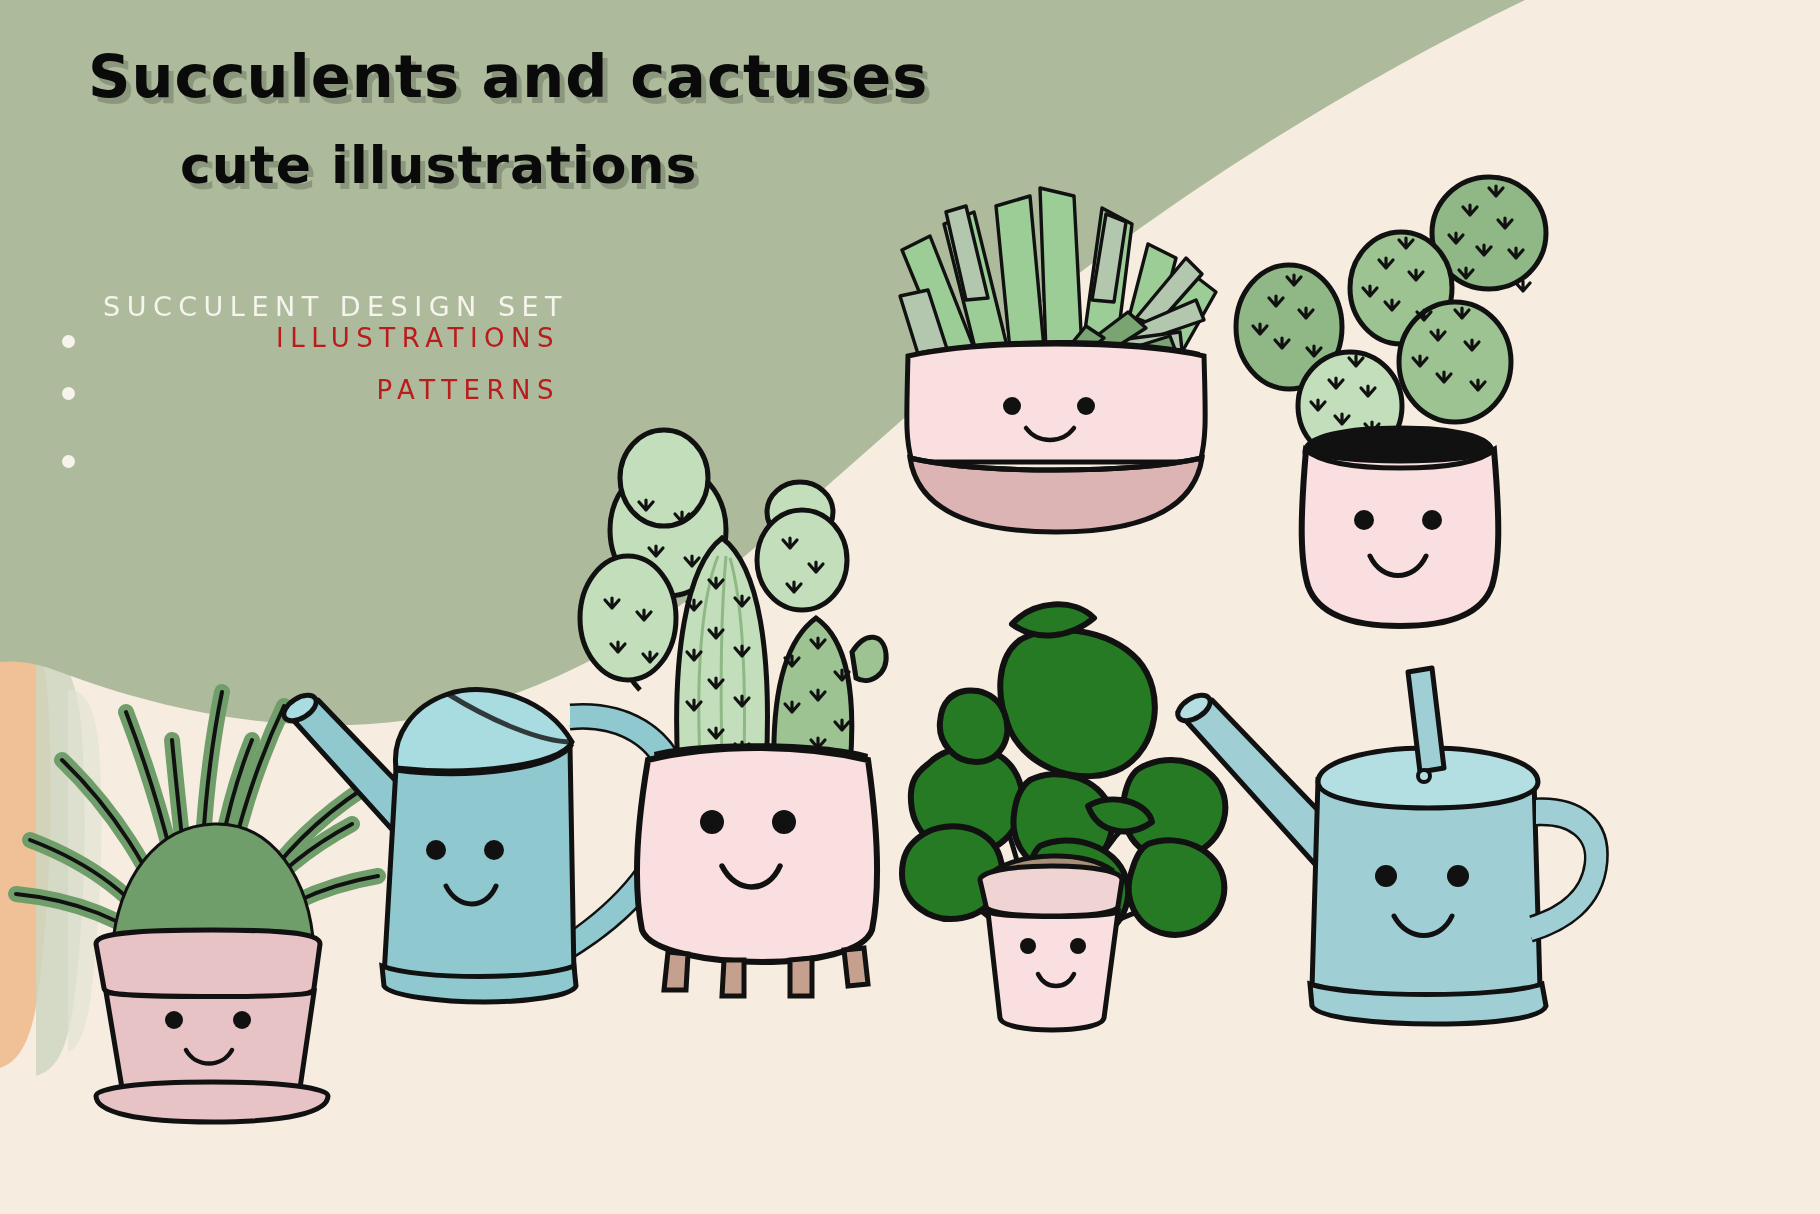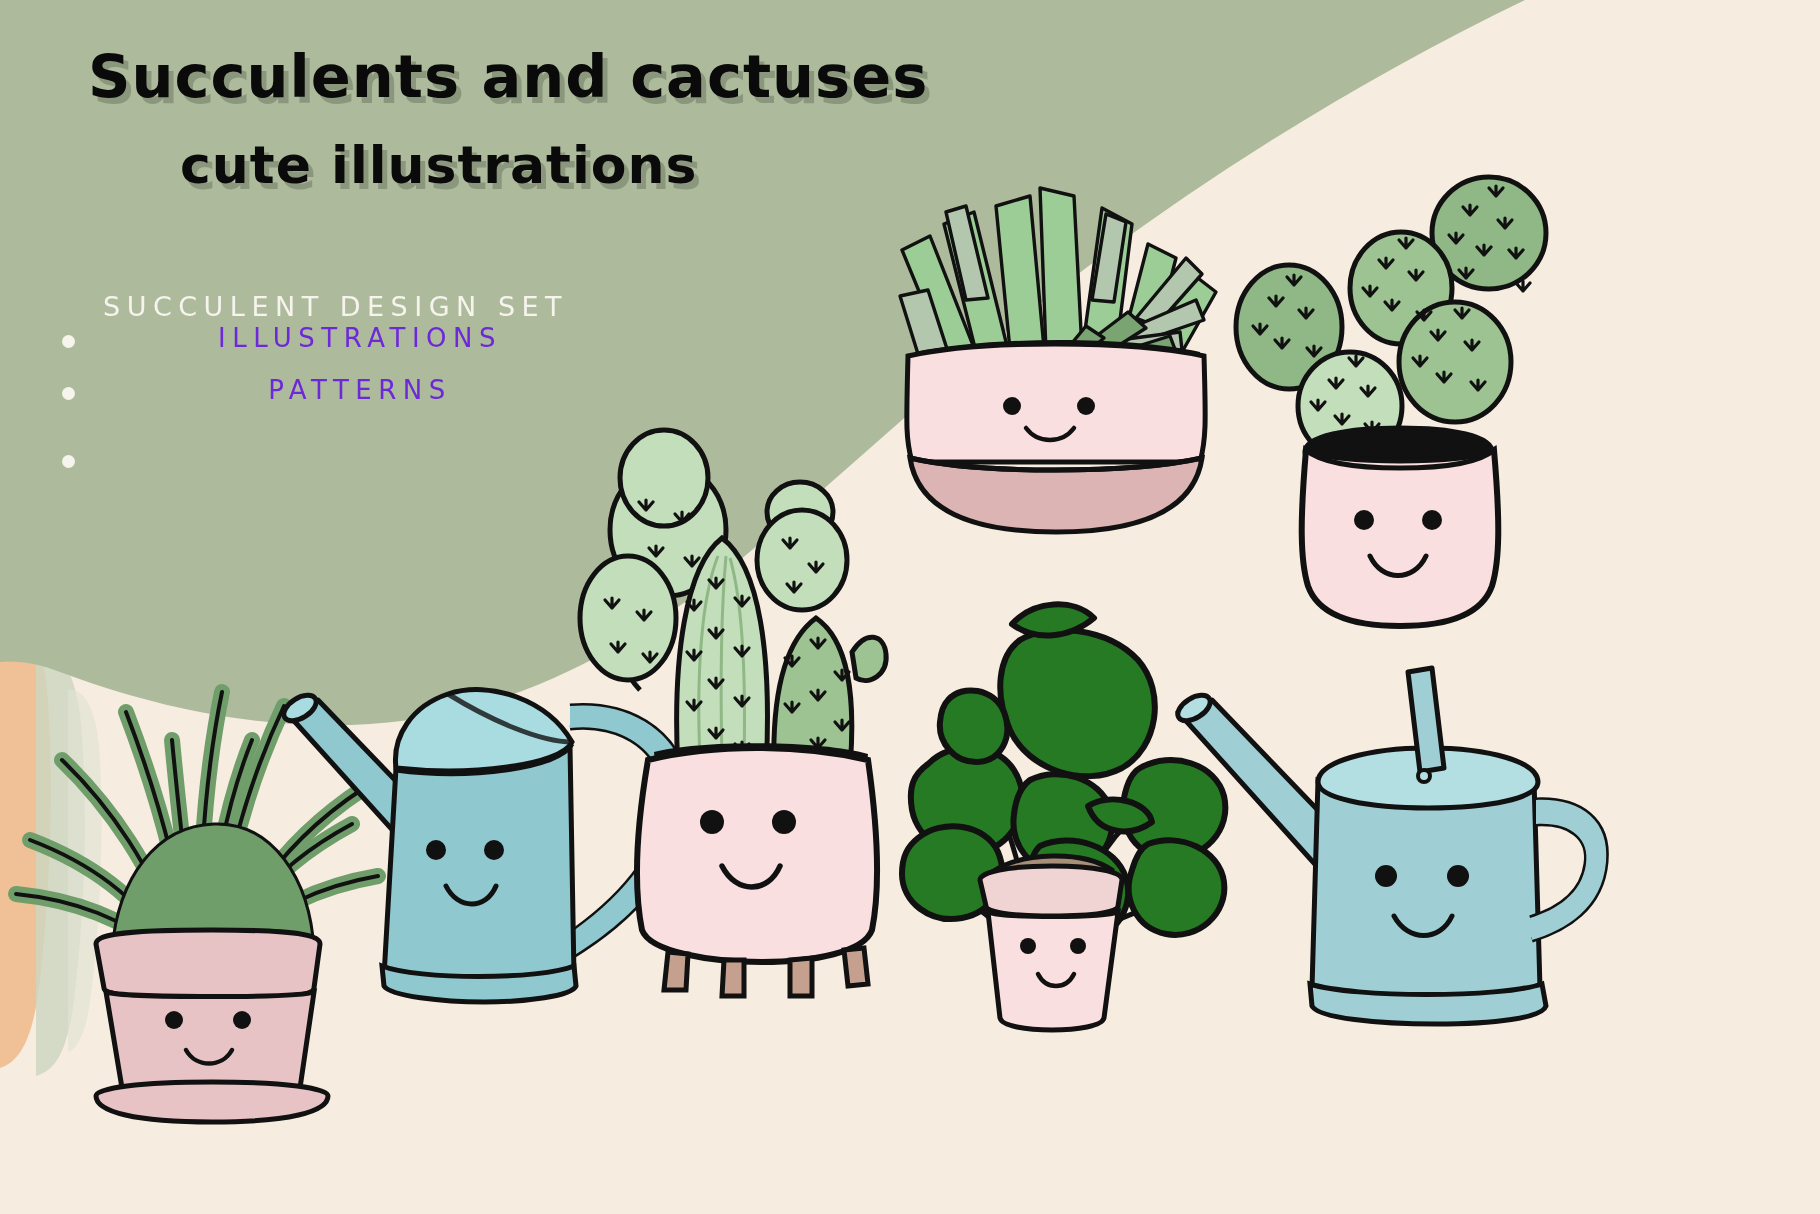--- a/index.html
+++ b/index.html
@@ -33,22 +33,22 @@
     font-size:27px;color:#f6f4ec;letter-spacing:6.5px;
     font-family:"DejaVu Sans", sans-serif;white-space:nowrap;margin-top:36px;
   }
   .feat-row{position:absolute;left:40px;width:520px;height:58px;}
   .feat-bullet{
     position:absolute;left:22px;top:20px;width:13px;height:13px;
     border-radius:50%;background:#f6f4ec;
   }
   .feat-label{
     position:absolute;left:120px;top:8px;width:400px;
-    text-align:center;
-    font-size:26px;color:#6d28d9;letter-spacing:6.5px;
+    text-align:right;
+    font-size:26px;color:#b91c1c;letter-spacing:6.5px;
     font-family:"DejaVu Sans", sans-serif;white-space:nowrap;
   }
   #feat-row-0{top:60px;}
   #feat-row-1{top:112px;}
   #feat-row-2{top:180px;}
 </style>
 </head>
 <body>
 
 <div id="poster">

